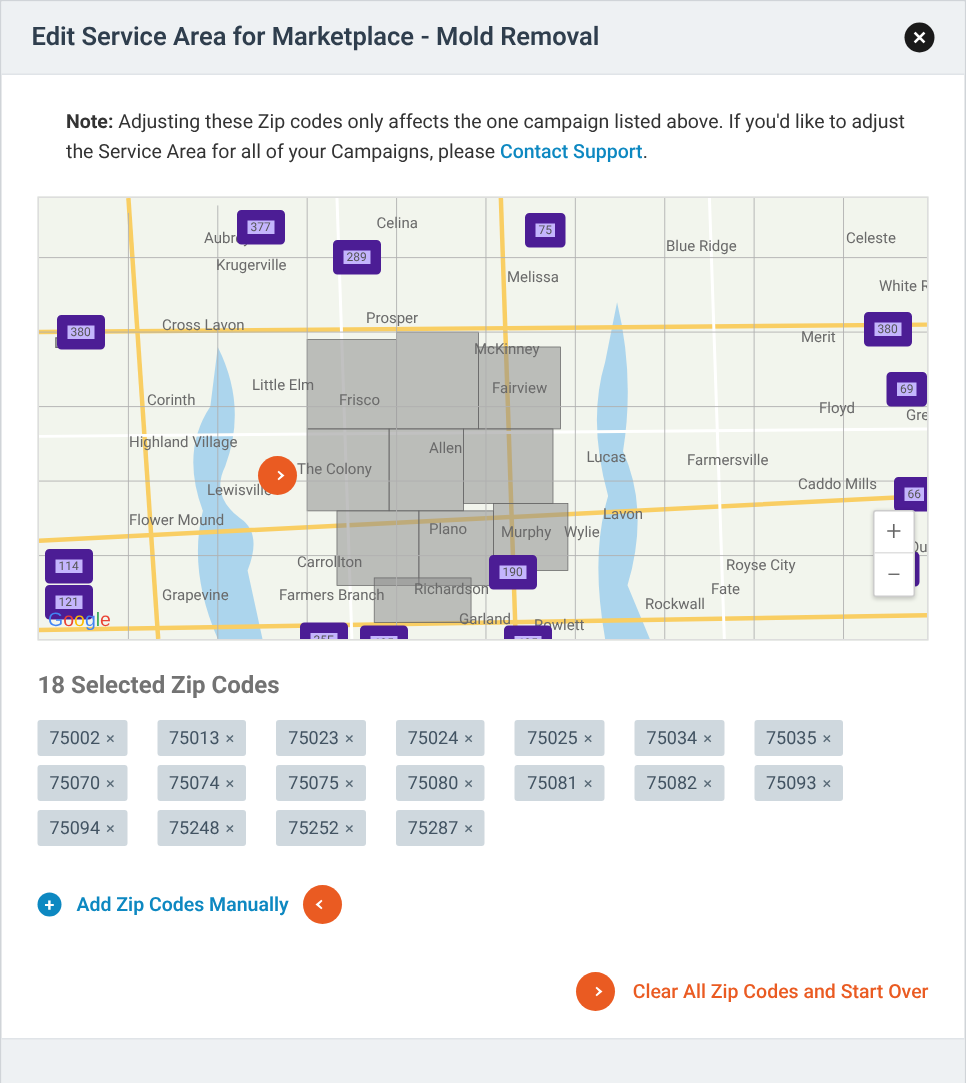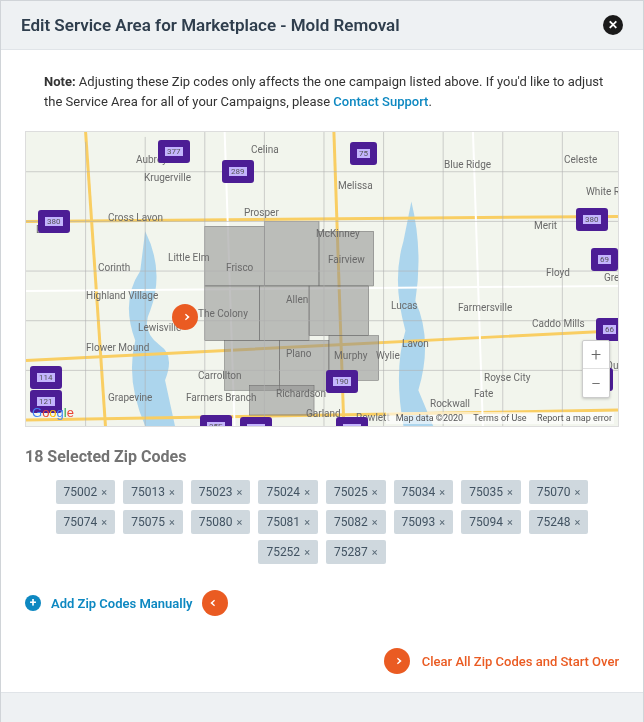--- a/index.html
+++ b/index.html
@@ -25,21 +25,21 @@
 .map-google { position: absolute; left: 6px; bottom: 6px; font-size: 13px; font-weight: 500; font-family: Arial, sans-serif; }
 .map-google .g1{color:#4285F4}.map-google .g2{color:#EA4335}.map-google .g3{color:#FBBC05}.map-google .g4{color:#4285F4}.map-google .g5{color:#34A853}.map-google .g6{color:#EA4335}
 .map-attrib { position: absolute; right: 4px; bottom: 2px; font-size: 9px; color: #555; background: rgba(255,255,255,0.6); padding: 1px 2px; }
 .map-attrib span { margin-left: 8px; }
 .zoom-ctrl { position: absolute; right: 8px; bottom: 28px; width: 28px; background: #fff; border: 1px solid #ccc; border-radius: 2px; box-shadow: 0 1px 3px rgba(0,0,0,0.2); }
 .zoom-btn { height: 28px; display: flex; align-items: center; justify-content: center; font-size: 18px; color: #666; cursor: pointer; font-weight: 300; }
 .zoom-btn:first-child { border-bottom: 1px solid #e0e0e0; }
 .arrow-marker { position: absolute; width: 26px; height: 26px; border-radius: 50%; background: #ea5b22; display: flex; align-items: center; justify-content: center; }
 .arrow-marker svg { width: 14px; height: 14px; }
 .selected-title { font-size: 16px; font-weight: 700; color: #737373; margin-bottom: 14px; }
-.chips { display: flex; flex-wrap: wrap; gap: 6px 8px; margin-bottom: 26px; justify-content: center; }
+.chips { display: flex; flex-wrap: wrap; gap: 6px 20px; margin-bottom: 26px; }
 .chip { background: #cfd8de; color: #425362; font-size: 12px; padding: 5px 8px; border-radius: 2px; display: flex; align-items: center; gap: 4px; cursor: default; }
 .chip .x { color: #5a6b78; cursor: pointer; font-size: 11px; }
 .add-row { display: flex; align-items: center; gap: 10px; margin-bottom: 32px; }
 .add-icon { width: 16px; height: 16px; border-radius: 50%; background: #0d88c1; color: #fff; display: flex; align-items: center; justify-content: center; font-size: 12px; font-weight: bold; }
 .add-text { color: #0d88c1; font-size: 13px; font-weight: 600; }
 .clear-row { display: flex; align-items: center; justify-content: flex-end; gap: 12px; }
 .clear-text { color: #ea5b22; font-size: 13px; font-weight: 500; }
 .footer { background: #eef1f3; border-top: 1px solid #e0e4e8; padding: 16px 20px; display: flex; justify-content: flex-end; align-items: center; gap: 12px; }
 .orange-circle { width: 26px; height: 26px; border-radius: 50%; background: #ea5b22; display: flex; align-items: center; justify-content: center; flex-shrink: 0; }
 .orange-circle svg { width: 14px; height: 14px; }
@@ -147,25 +147,20 @@
       <div class="route-badge" style="left:174px;top:283px">35E</div>
       <div class="route-badge" style="left:324px;top:10px">75</div>
 
       <div class="arrow-marker" style="left:146px;top:172px">
         <svg viewBox="0 0 24 24">
             <path fill="#fff" d="M5 12h11l-4-4 1.4-1.4L20 12l-6.6 5.4L12 16l4-4H5z"></path>
           </svg>
       </div>
 
       <div class="map-google"><span class="g1">G</span><span class="g2">o</span><span class="g3">o</span><span class="g4">g</span><span class="g5">l</span><span class="g6">e</span></div>
-      <div class="map-attrib">
-        <span>Map data ©2020</span>
-        <span>Terms of Use</span>
-        <span>Report a map error</span>
-      </div>
       <div class="zoom-ctrl">
         <div class="zoom-btn">+</div>
         <div class="zoom-btn">−</div>
       </div>
     </div>
 
     <div class="selected-title">18 Selected Zip Codes</div>
     <div class="chips" id="chips">
         <div class="chip">
           <span>75002</span>

